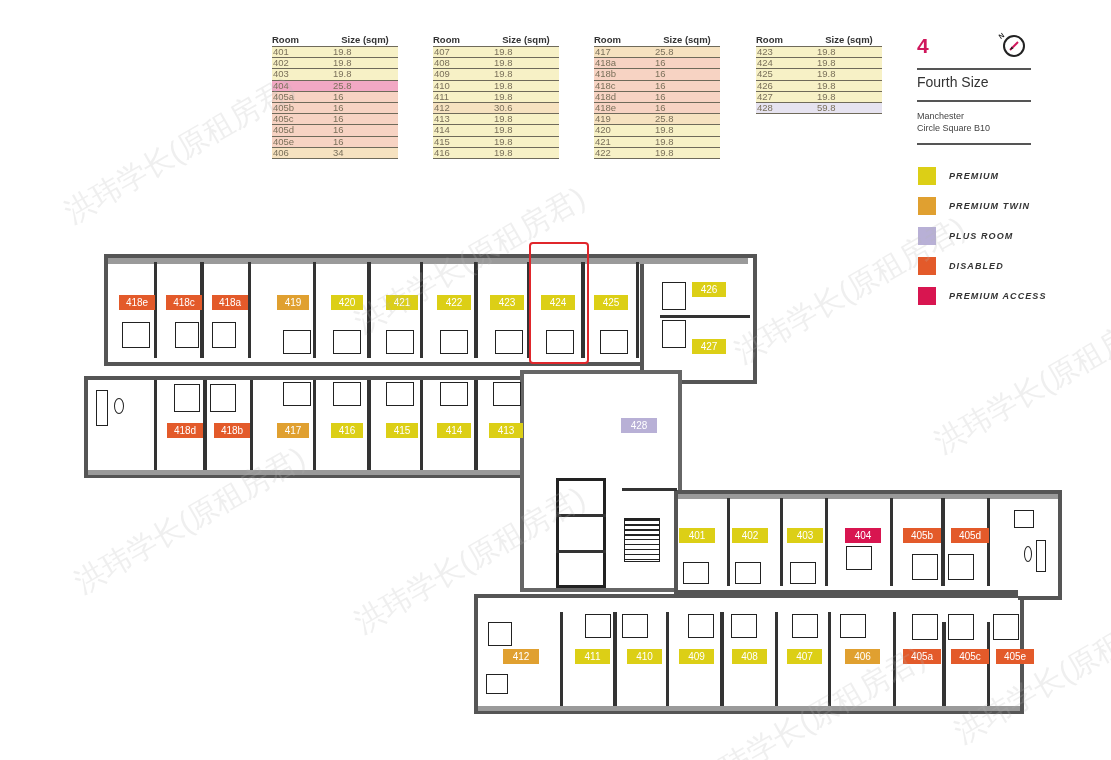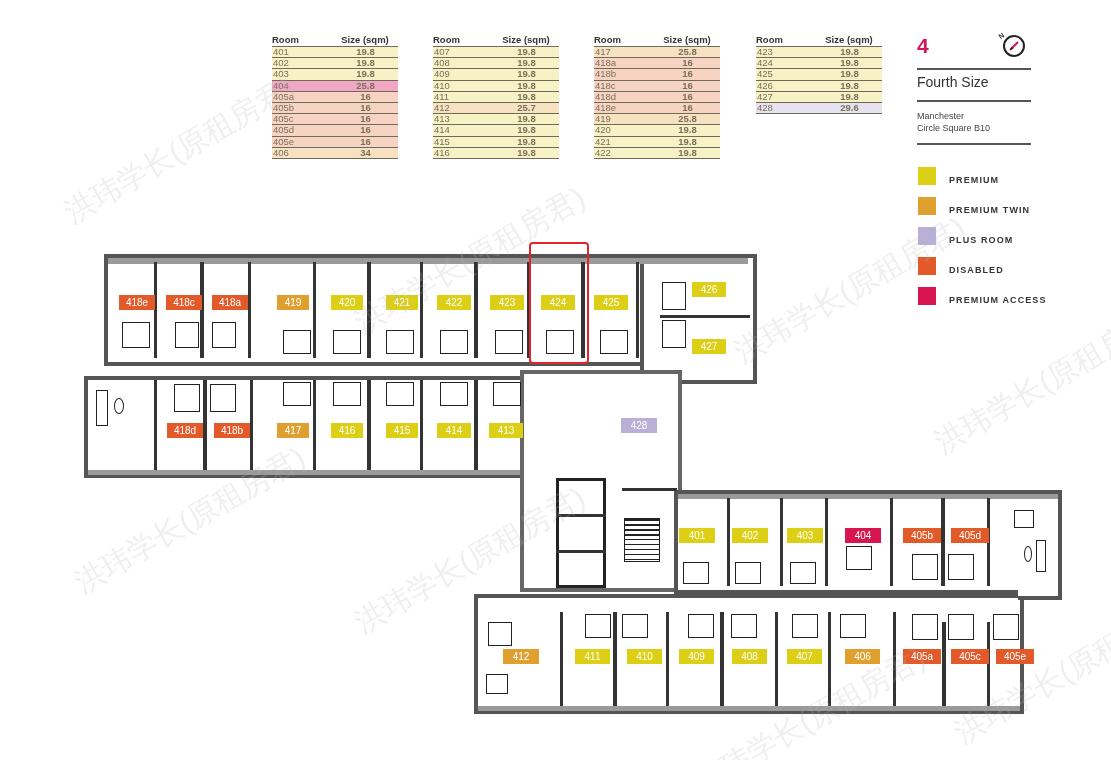--- a/index.html
+++ b/index.html
@@ -5,33 +5,33 @@
   html, body { margin:0; padding:0; background:#ffffff; }
   body { width:1111px; height:760px; position:relative; overflow:hidden; font-family:"Liberation Sans", sans-serif; color:#2b2b2b; }
 
   
   .rtable { position:absolute; top:34px; width:126px; font-size:9.5px; }
   .rtable .hdr { display:flex; font-weight:bold; color:#333; height:12px; line-height:12px; }
   .rtable .hdr span:first-child { width:60px; }
   .rtable .hdr span:last-child { flex:1; text-align:center; }
   .rtable .row { display:flex; height:10.2px; line-height:10.2px; border-top:1px solid #6f6a5a; color:#7a705a; }
   .rtable .row span:first-child { width:60px; padding-left:1px; }
-  .rtable .row span:last-child { flex:1; text-align:center;font-weight:bold; }
+  .rtable .row span:last-child { flex:1; text-align:left; }
   .rtable .row:last-child { border-bottom:1px solid #6f6a5a; }
 
   
   .floor-num { position:absolute; left:917px; top:34px; font-size:21px; color:#d0175c; font-weight:bold; }
   .compass { position:absolute; left:998px; top:30px; width:28px; height:28px; }
   .rule { position:absolute; left:917px; width:114px; height:1.5px; background:#555; }
   .floor-title { position:absolute; left:917px; top:74px; font-size:14px; color:#333; }
   .building { position:absolute; left:917px; top:110px; font-size:9px; line-height:12px; color:#444; }
 
   
   .legend { position:absolute; left:918px; top:166px; }
-  .legend-item { display:flex; align-items:flex-end; height:19px; margin-bottom:11px; }
+  .legend-item { display:flex; align-items:center; height:19px; margin-bottom:11px;font-style:italic; }
   .legend-swatch { width:18px; height:18px; margin-right:13px; }
   .legend-label { font-size:9px; font-weight:bold; letter-spacing:1.1px; color:#333; }
 
   
   .plan { position:absolute; left:0; top:0; width:1111px; height:760px; }
   .wall { position:absolute; background:#ffffff; border:4px solid #555; box-sizing:border-box; }
   .iwall { position:absolute; background:#333; }
   .gwall { position:absolute; background:#9a9a9a; }
   .furn { position:absolute; border:1.5px solid #222; box-sizing:border-box; background:#fff; }
   .room-label { position:absolute; height:15px; line-height:15px; font-size:10px; color:#fff; text-align:center; padding:0 4px; box-sizing:border-box; }
@@ -109,21 +109,21 @@
       <div class="row" style="background: rgb(247, 241, 198);">
         <span>410</span>
         <span>19.8</span>
       </div>
       <div class="row" style="background: rgb(247, 241, 198);">
         <span>411</span>
         <span>19.8</span>
       </div>
       <div class="row" style="background: rgb(246, 226, 192);">
         <span>412</span>
-        <span>25.7</span>
+        <span>30.6</span>
       </div>
       <div class="row" style="background: rgb(247, 241, 198);">
         <span>413</span>
         <span>19.8</span>
       </div>
       <div class="row" style="background: rgb(247, 241, 198);">
         <span>414</span>
         <span>19.8</span>
       </div>
       <div class="row" style="background: rgb(247, 241, 198);">
@@ -201,21 +201,21 @@
       <div class="row" style="background: rgb(247, 241, 198);">
         <span>426</span>
         <span>19.8</span>
       </div>
       <div class="row" style="background: rgb(247, 241, 198);">
         <span>427</span>
         <span>19.8</span>
       </div>
       <div class="row" style="background: rgb(230, 227, 240);">
         <span>428</span>
-        <span>29.6</span>
+        <span>59.8</span>
       </div>
     </div>
   </div>
 
 <div class="floor-num">4</div>
 <svg class="compass" viewBox="0 0 28 28">
   <circle cx="16" cy="16" r="10" fill="none" stroke="#222" stroke-width="2"></circle>
   <path d="M12 20 L20 12" stroke="#d0175c" stroke-width="2"></path>
   <path d="M12 20 L15.5 18.5 L13.5 16.5 Z" fill="#222"></path>
   <text x="1" y="8" font-size="7" font-weight="bold" fill="#222" font-family="Liberation Sans, sans-serif" transform="rotate(-35 4 6)">N</text>

